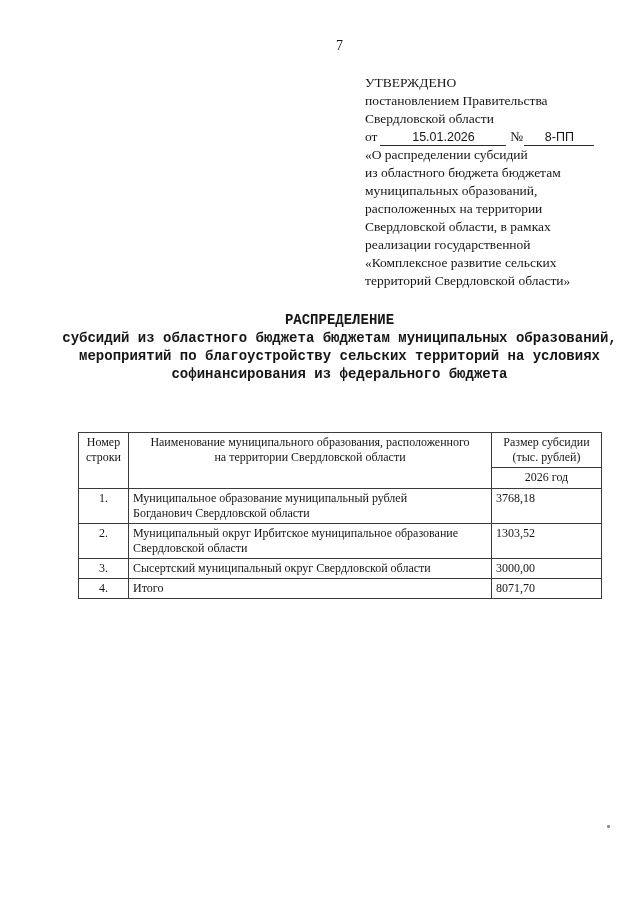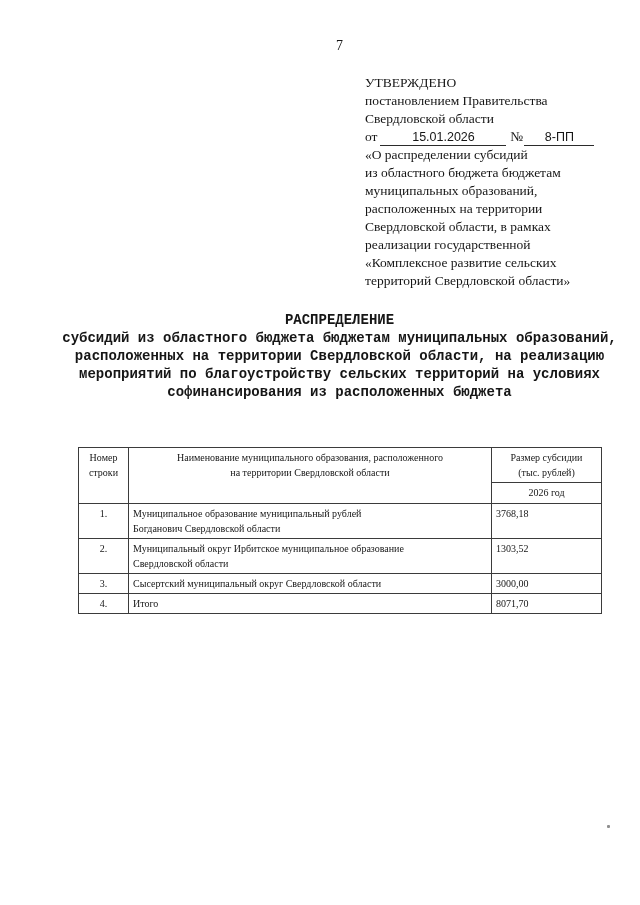--- a/index.html
+++ b/index.html
@@ -53,26 +53,26 @@
     left: 59px;
     width: 561px;
     text-align: center;
     font-weight: bold;
     font-size: 14px;
     line-height: 18px;
     font-family: Liberation Mono, monospace;
   }
   .subsidy-table {
     position: absolute;
-    top: 447px;
+    top: 432px;
     left: 78px;
     border-collapse: collapse;
     table-layout: fixed;
     width: 523px;
-    font-size: 10px;
+    font-size: 12px;
     line-height: 15px;
   }
   .subsidy-table td, .subsidy-table th {
     border: 1px solid #3b3b3b;
     padding: 2px 4px;
     font-weight: normal;
     vertical-align: top;
   }
   .col-num   { width: 50px; }
   .col-name  { width: 363px; }
@@ -115,23 +115,22 @@
     <div>расположенных на территории</div>
     <div>Свердловской области, в рамках</div>
     <div>реализации государственной</div>
     <div>«Комплексное развитие сельских</div>
     <div>территорий Свердловской области»</div>
   </div>
 
   <div class="doc-title">
     <div>РАСПРЕДЕЛЕНИЕ</div>
     <div>субсидий из областного бюджета бюджетам муниципальных образований,</div>
-    <div>расположенных на территории Свердловской области, на реализацию</div>
     <div>мероприятий по благоустройству сельских территорий на условиях</div>
-    <div>софинансирования из расположенных бюджета</div>
+    <div>софинансирования из федерального бюджета</div>
   </div>
 
   <table class="subsidy-table">
     <colgroup>
       <col class="col-num">
       <col class="col-name">
       <col class="col-value">
     </colgroup>
     <tbody>
       <tr class="hdr-top">

